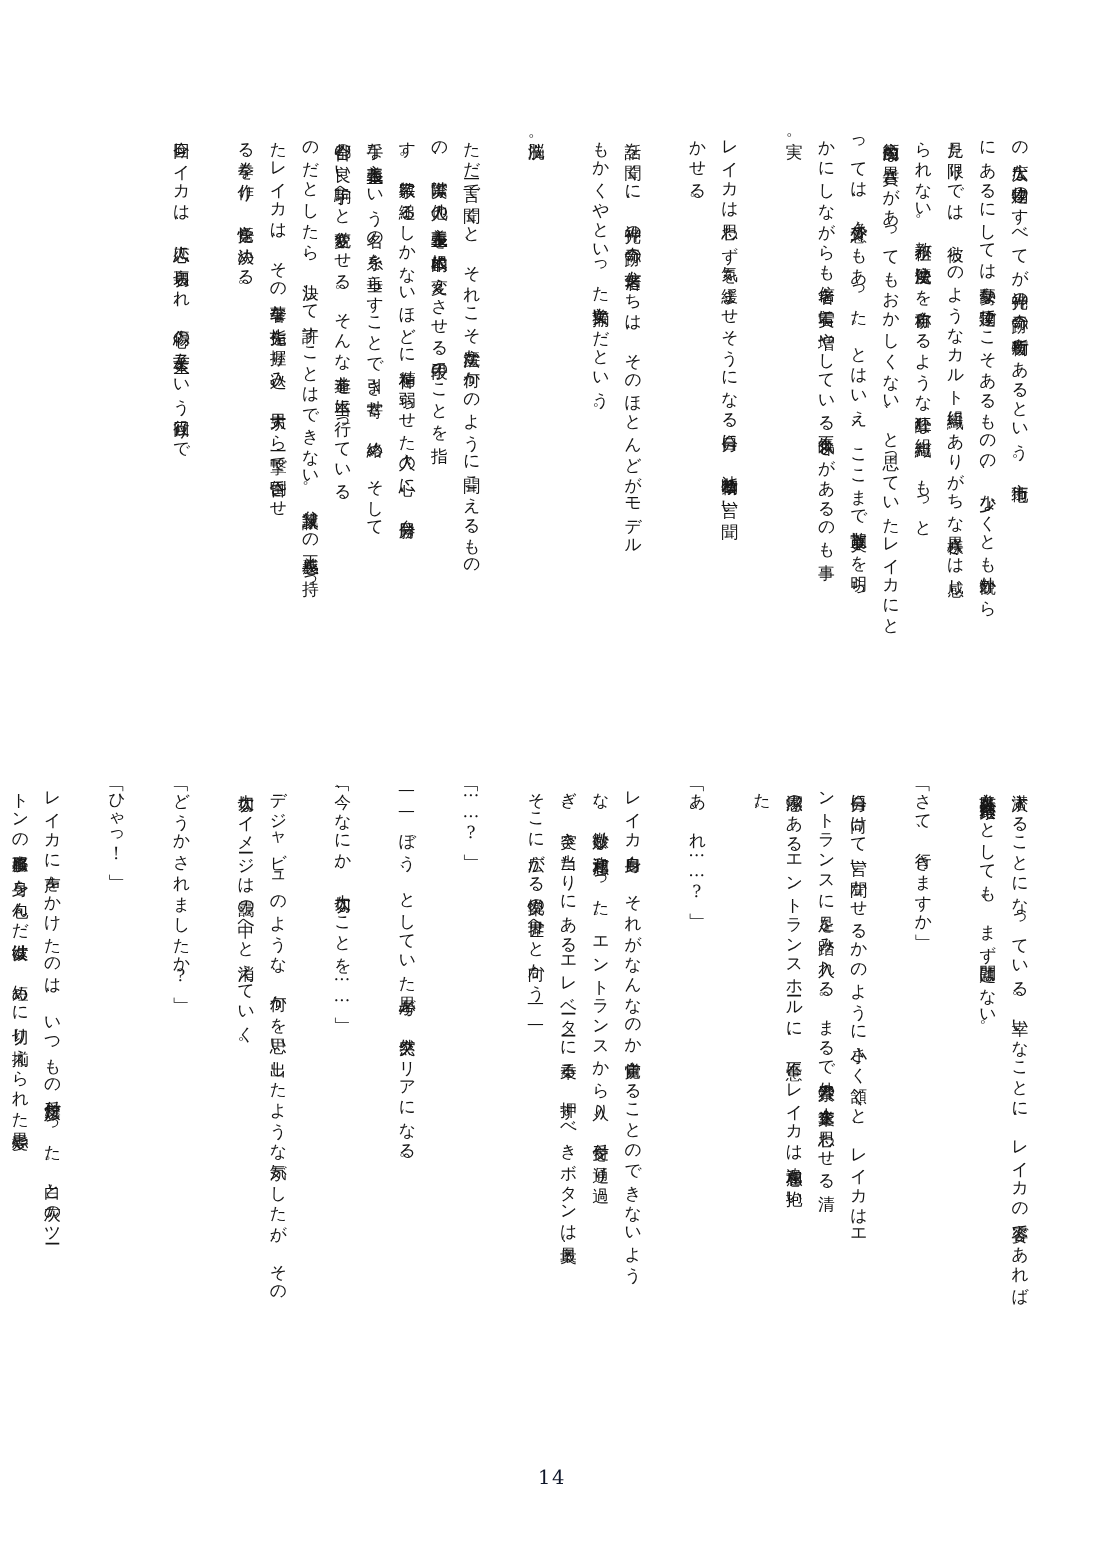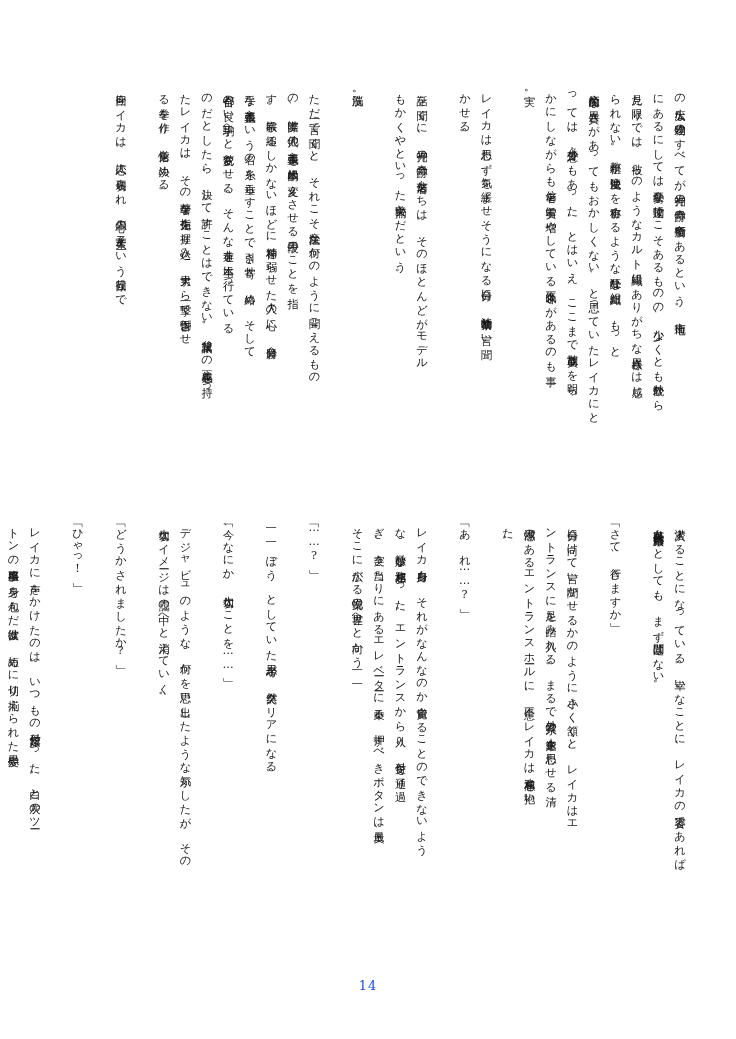--- a/index.html
+++ b/index.html
@@ -46,21 +46,21 @@
     width: 330px;
   }
   .page-number {
     position: absolute;
     left: 0;
     right: 0;
     bottom: 46px;
     text-align: center;
     font-size: 13px;
     font-family: "DejaVu Serif", "Liberation Serif", serif;
-    color: #1d4ed8;
+    color: #0f172a;
     letter-spacing: 1px;
   }
 </style>
 </head>
 <body>
 
 <div class="page">
 
   <div class="vtext-block" id="block-upper">の広大な建物のすべてが神光の奇跡の所有物であるという。市街地
 にあるにしては豪勢な建物でこそあるものの、少なくとも外観から

